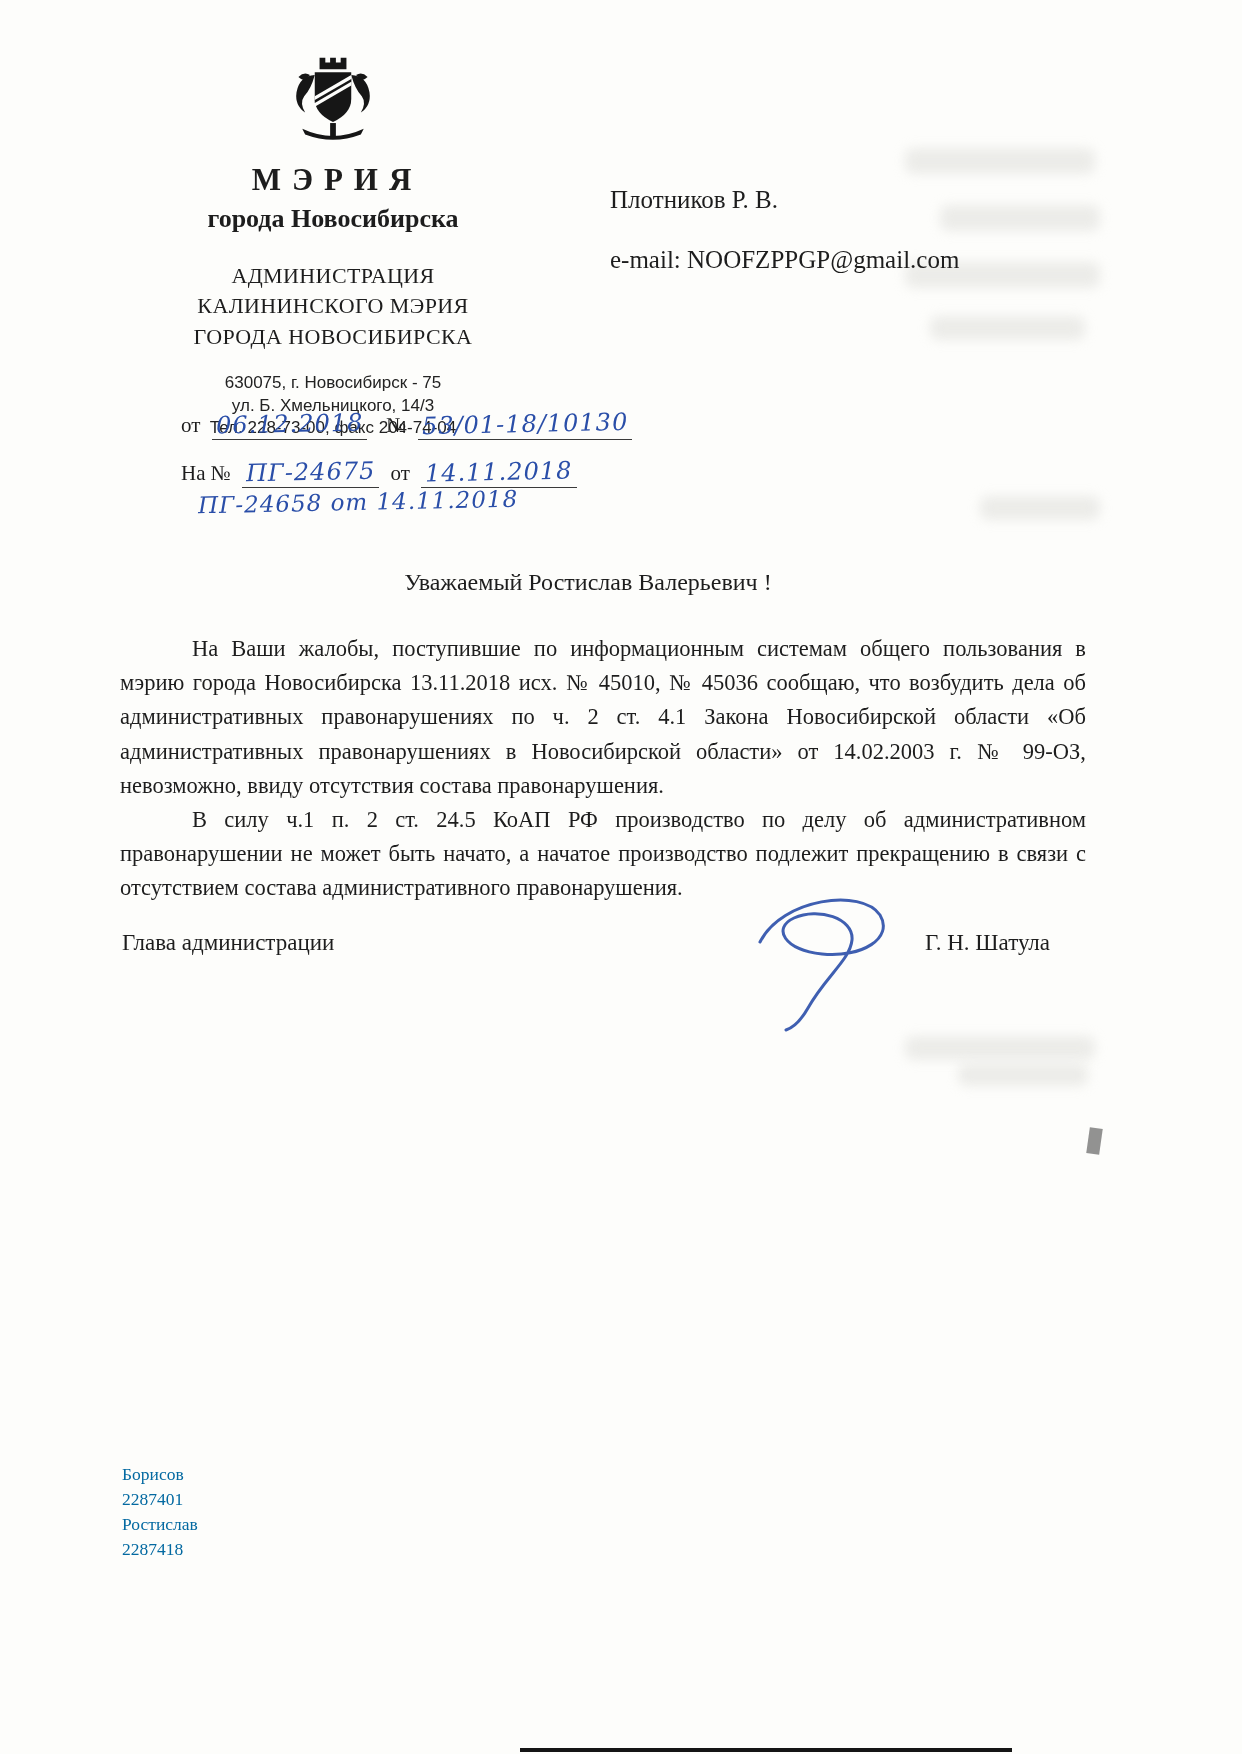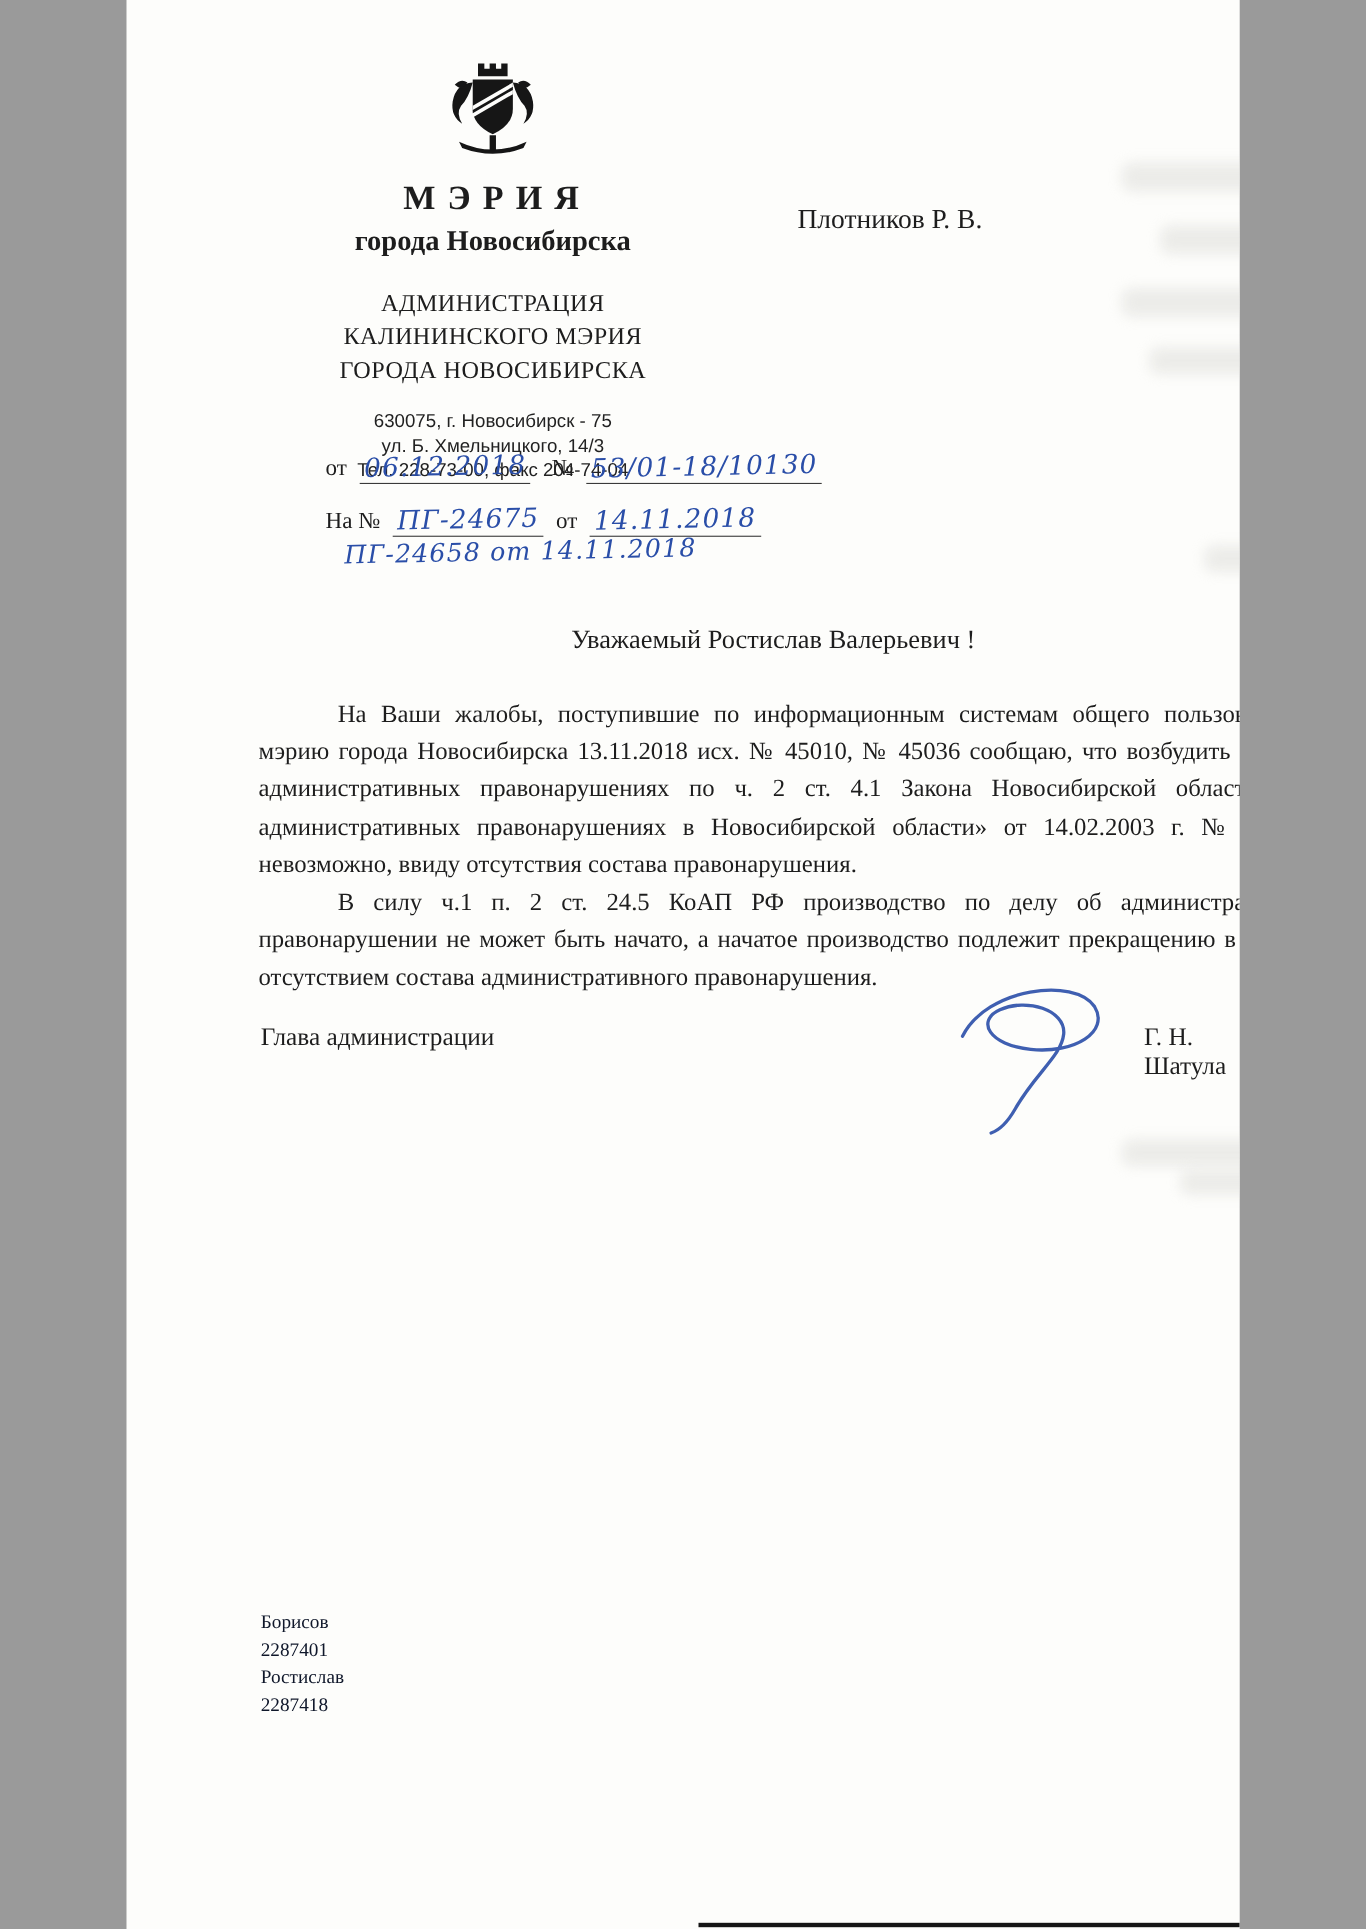--- a/index.html
+++ b/index.html
@@ -1,19 +1,19 @@
 <!DOCTYPE html>
 <html><head>
 <meta charset="utf-8">
 <style>
   * { margin: 0; padding: 0; box-sizing: border-box; }
   html, body { background: #9a9a9a; }
   .page {
     position: relative;
-    width: 1012px;
+    width: 1242px;
     height: 1754px;
     margin: 0 auto;
     background: #fdfdfb;
     font-family: "Liberation Serif", "DejaVu Serif", serif;
     color: #1d1d1d;
     overflow: hidden;
   }
 
   
   .letterhead {
@@ -70,21 +70,21 @@
     text-indent: 72px;
   }
   .body-block p + p { margin-top: 0; }
 
   
   .sig-position { position: absolute; left: 122px; top: 930px; font-size: 23px; }
   .sig-name     { position: absolute; left: 925px; top: 930px; font-size: 23px; }
   .sig-stroke   { position: absolute; left: 742px; top: 880px; width: 170px; height: 155px; }
 
   
-  .footer { position: absolute; left: 122px; top: 1462px; font-size: 17.5px; line-height: 1.42; color: #0f172a; }
+  .footer { position: absolute; left: 122px; top: 1462px; font-size: 17.5px; line-height: 1.42; color: #0369a1; }
 
   
   .artifact {
     position: absolute;
     background: #dededa;
     border-radius: 8px;
     filter: blur(6px);
     opacity: .55;
     pointer-events: none;
   }
@@ -145,20 +145,21 @@
       <div>ГОРОДА НОВОСИБИРСКА</div>
     </div>
     <div class="addr-block">
       <div>630075, г. Новосибирск - 75</div>
       <div>ул. Б. Хмельницкого, 14/3</div>
       <div>Тел. 228-73-00, факс 204-74-04</div>
     </div>
   </div>
 
   <div class="recipient-name">Плотников Р. В.</div>
+  <div class="recipient-email">e-mail: NOOFZPPGP@gmail.com</div>
 
   <div class="ref-row ref-row-1">
     <span class="lbl">от</span>
     <span class="uline w-date"><span class="hand">06.12.2018</span></span>
     <span class="lbl" style="margin-left:14px;">№</span>
     <span class="uline w-number"><span class="hand">53/01-18/10130</span></span>
   </div>
 
   <div class="ref-row ref-row-2">
     <span class="lbl">На №</span>

